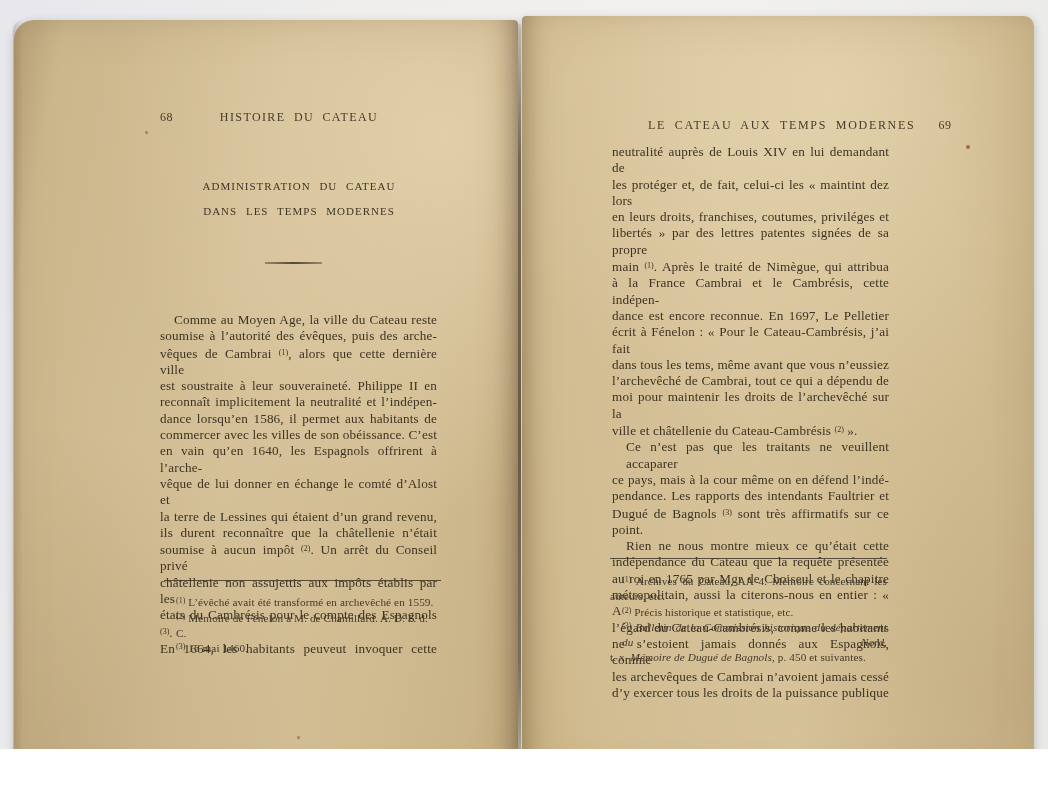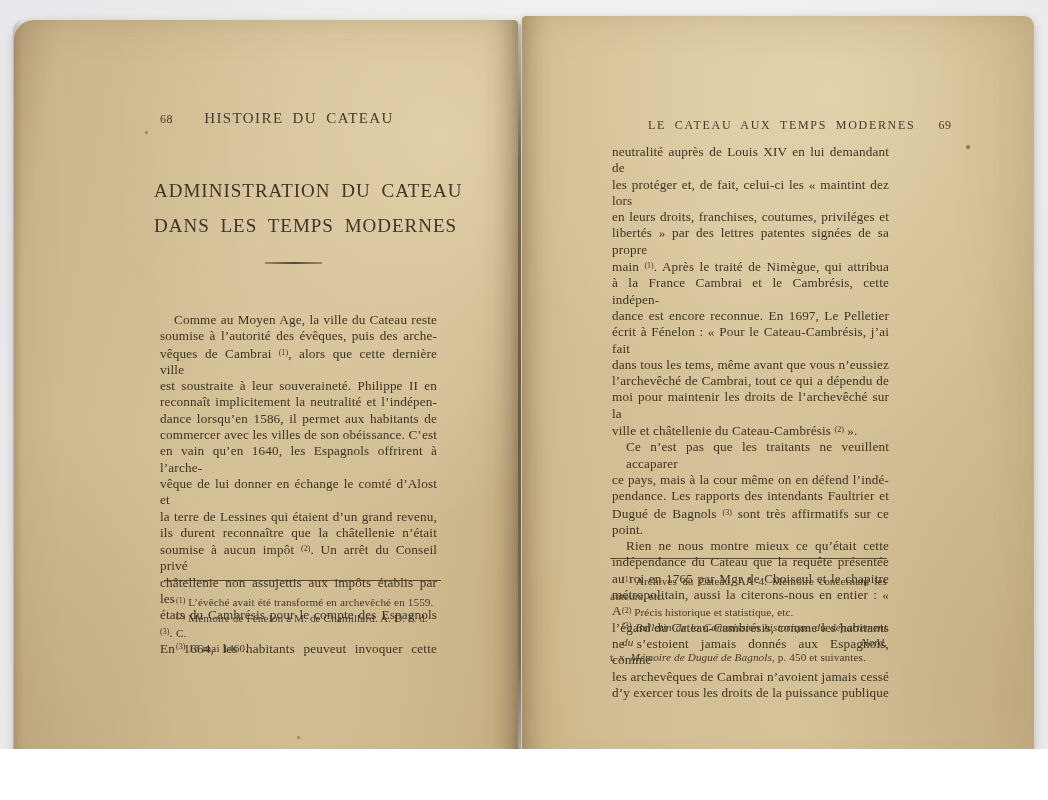--- a/index.html
+++ b/index.html
@@ -46,25 +46,25 @@
   }
   .page-head{
     position:absolute; display:grid; grid-template-columns:36px 1fr 36px; align-items:baseline;
     color:#453b2c;
   }
   .head-left{left:146px; top:90px; width:278px;}
   .head-right{left:90px; top:102px; width:280px;}
   .pnum{font-size:12px; letter-spacing:0.5px;}
   .pnum-right{text-align:right;}
   .rtitle{text-align:center; letter-spacing:1.4px; word-spacing:4px; white-space:nowrap;}
-  .rtitle-left{font-size:15px;}
+  .rtitle-left{font-size:12px;}
   .rtitle-right{font-size:12px; letter-spacing:1.7px;}
   .chapter-title{
     position:absolute; left:140px; top:160px; width:290px; text-align:center;
-    font-size:19px; letter-spacing:1px; word-spacing:5px; color:#3e3526; white-space:nowrap;
+    font-size:11px; letter-spacing:1px; word-spacing:5px; color:#3e3526; white-space:nowrap;
   }
   .chapter-title .tline{margin-bottom:13px;}
   .title-rule{
     position:absolute; left:251px; top:242px; width:57px; height:2px;
     background:linear-gradient(to right, rgba(70,58,42,0.45), rgba(60,50,36,0.85), rgba(70,58,42,0.45));
   }
   .body-block{
     position:absolute; width:277px;
     font-size:13.2px; line-height:16.3px; letter-spacing:0.15px; color:#3b3323;
   }

